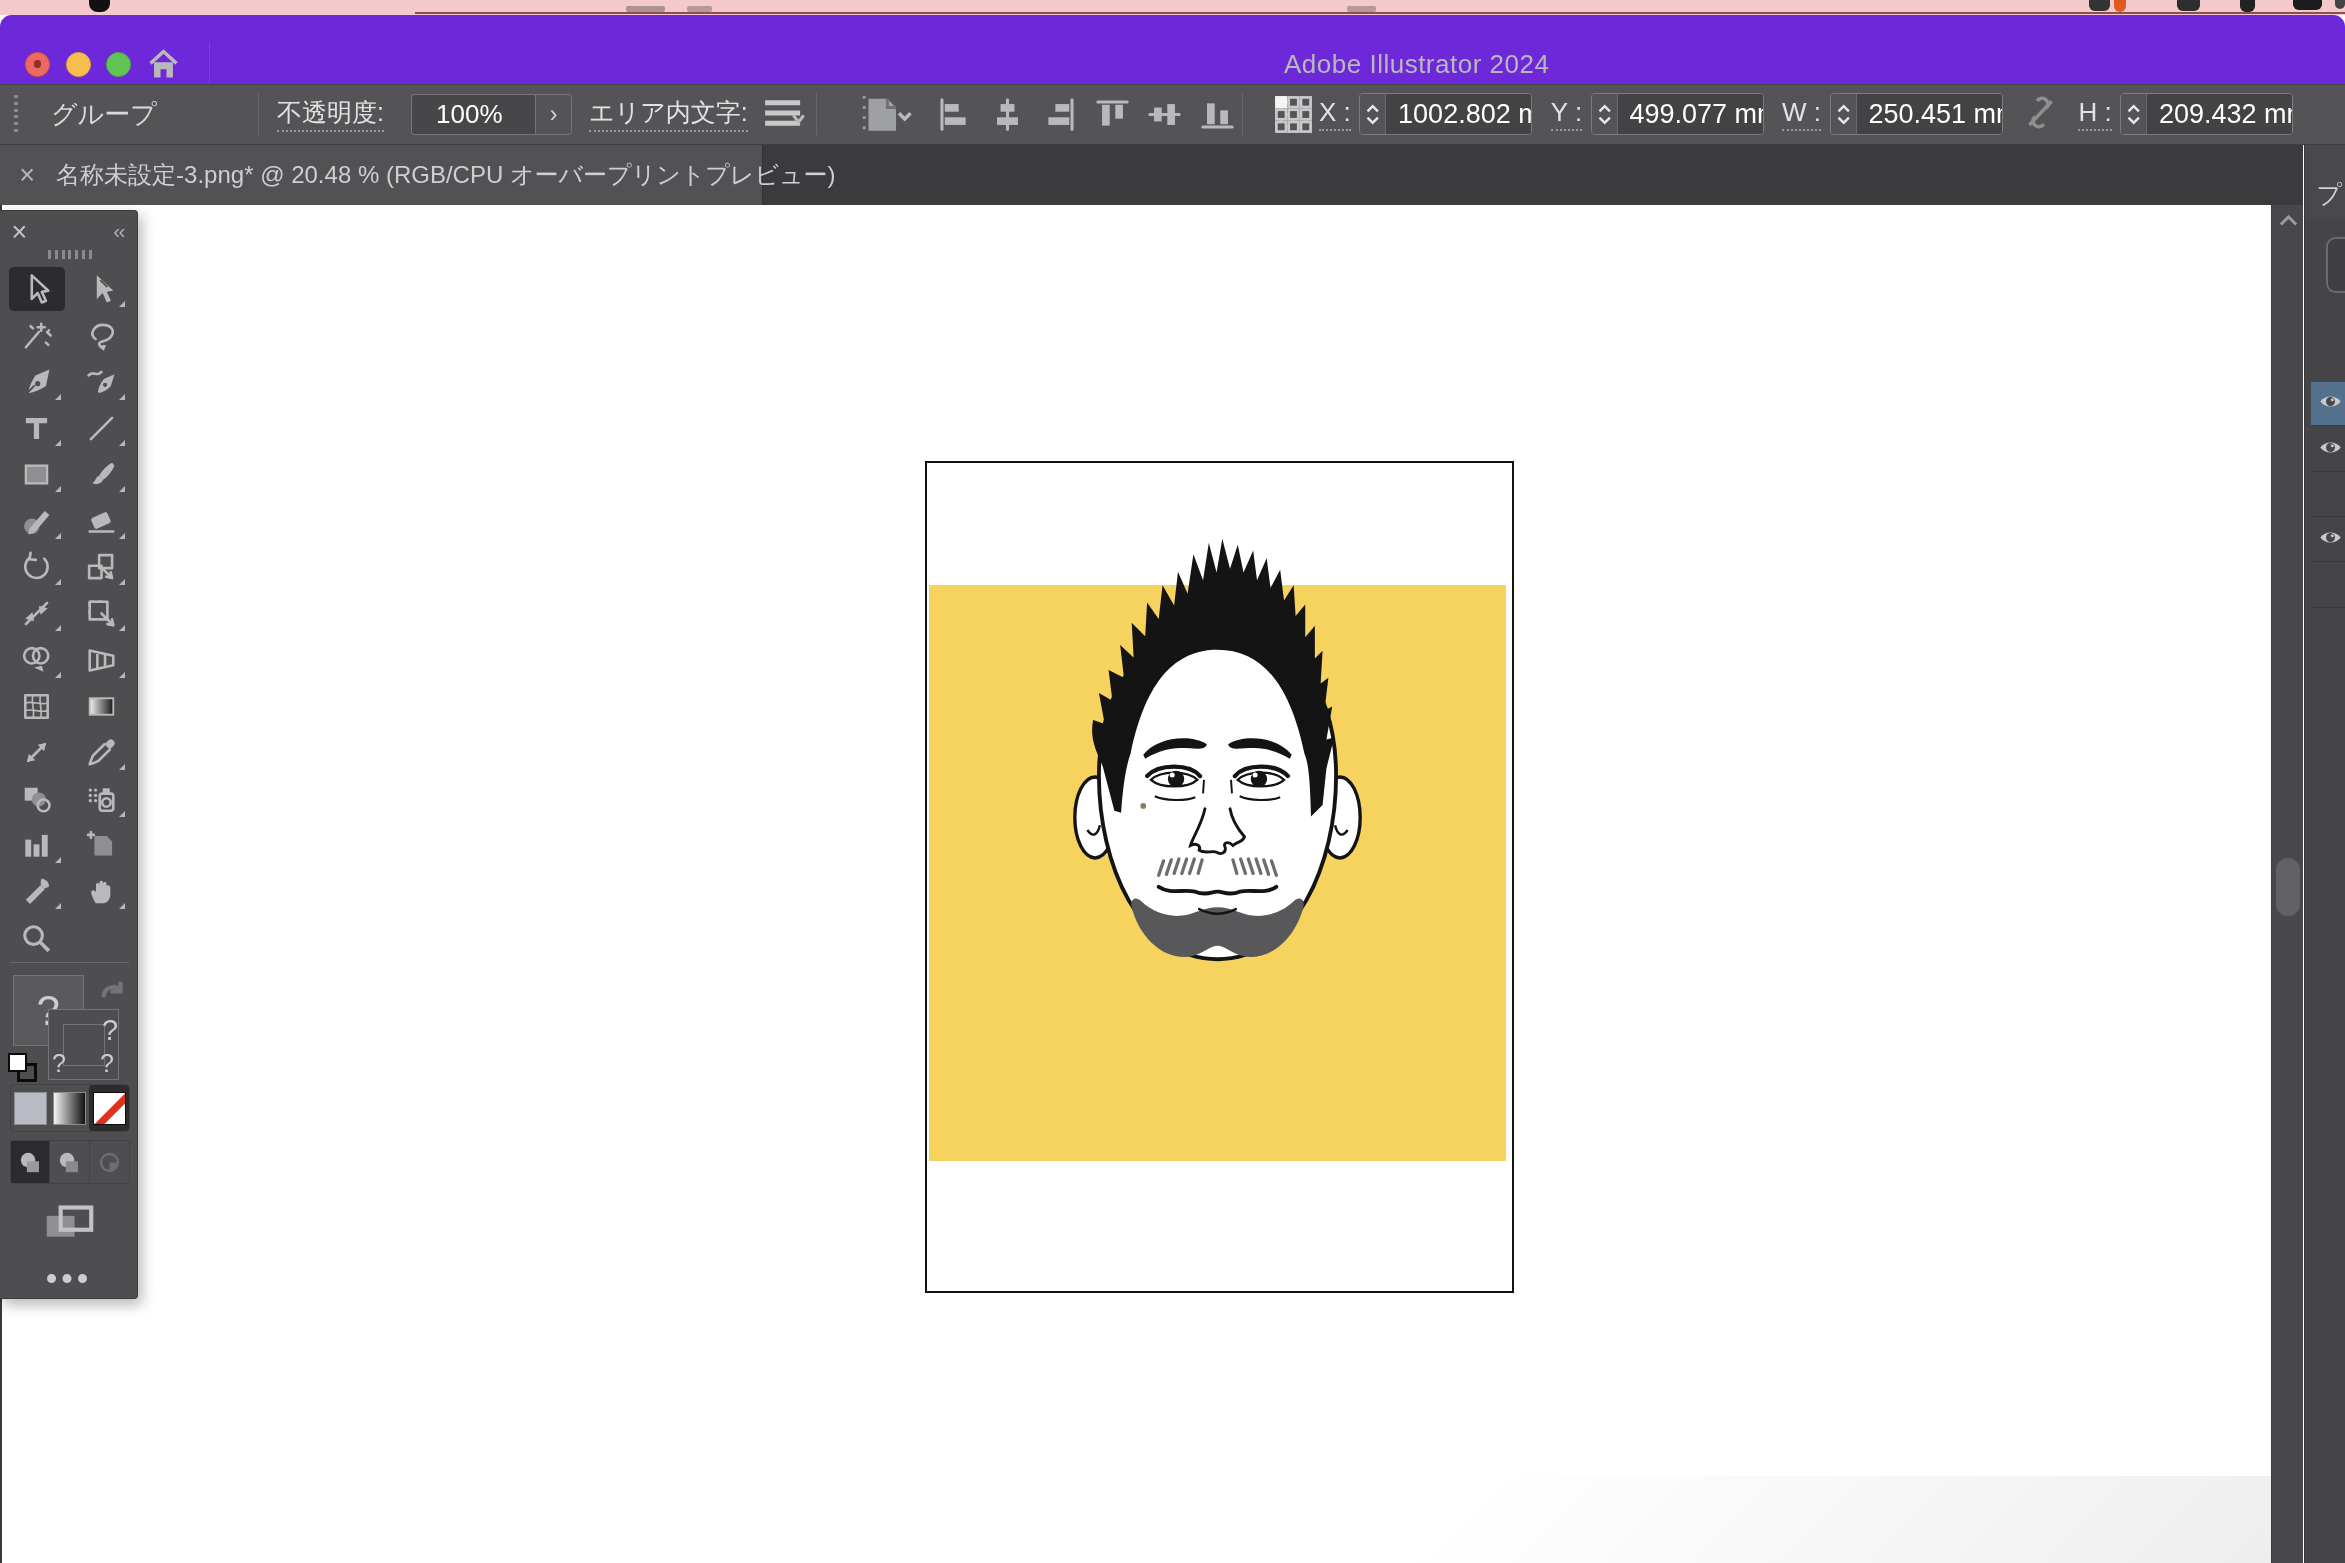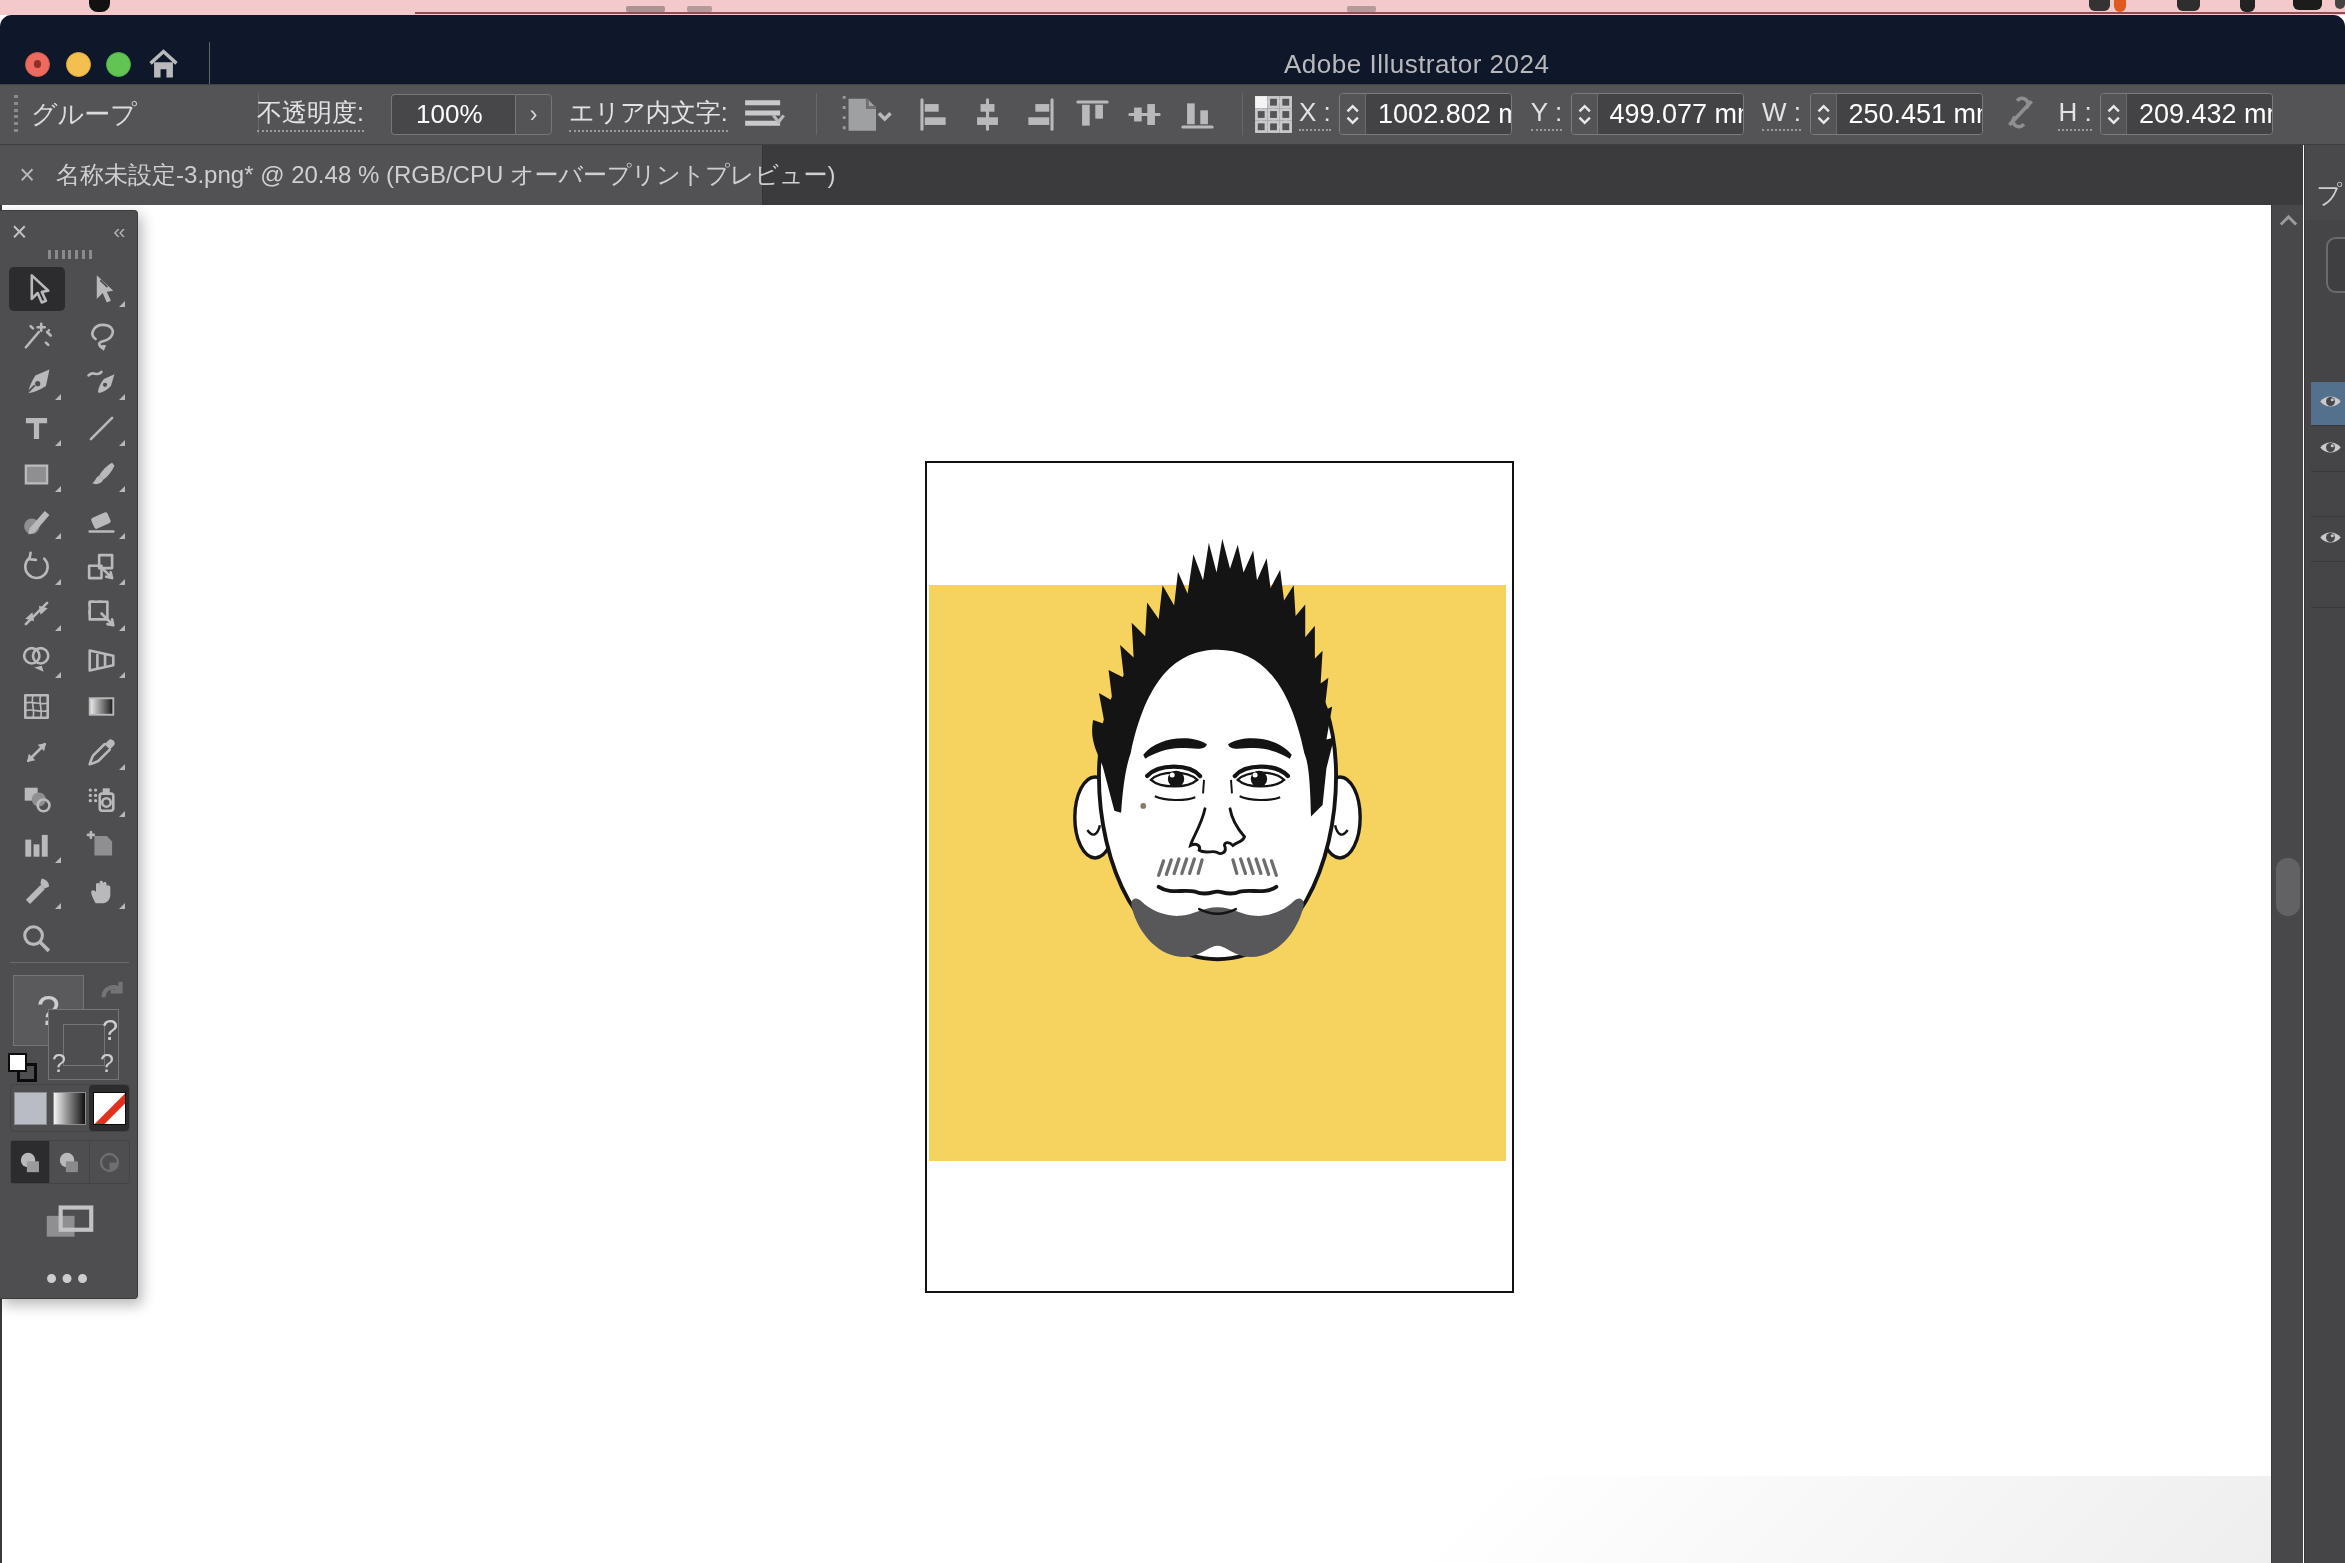--- a/index.html
+++ b/index.html
@@ -8,29 +8,29 @@
   #stage { position:relative; width:2345px; height:1563px; background:#fff; }
 
   
   #menubar { left:0; top:0; width:2345px; height:14.5px; background:#f3c9cc; z-index:60; }
   #menubar .speck { position:absolute; background:#2a2a2a; border-radius:1.9px; }
   #menubar .redline { position:absolute; left:415px; top:11.6px; width:1930px; height:2.9px; background:#7c2b33; opacity:.8; }
   #apple-frag { position:absolute; left:89px; top:0; width:21px; height:11.6px; background:#111; border-radius:0 0 8.7px 8.7px; }
   .statusdot { position:absolute; top:0px; border-radius:0 0 5.8px 5.8px; background:#333; }
 
   
-  #titlebar { left:0; top:14.5px; width:2345px; height:70px; background:#0f172a; border-radius:11.6px 11.6px 0 0; border-bottom:1px solid #424244; z-index:50; }
+  #titlebar { left:0; top:14.5px; width:2345px; height:70px; background:#6d28d9; border-radius:11.6px 11.6px 0 0; border-bottom:1px solid #424244; z-index:50; }
   .traffic { position:absolute; top:37px; width:25px; height:25px; border-radius:50%; }
   #home-btn { position:absolute; left:147px; top:34px; width:33px; height:31px; }
   #tb-vdiv { position:absolute; left:209px; top:27px; width:1px; height:42px; background:#646466; }
   #win-title { position:absolute; left:1284px; top:34px; font-size:26px; color:#b9b9bb; letter-spacing:0.5px; }
 
   
   #optionsbar { left:0; top:85px; width:2345px; height:60px; background:#545456; border-bottom:1.9px solid #3e3e40; z-index:50; }
-  .ob-item { position:absolute; top:0; height:58px; display:flex; align-items:center; }
+  .ob-item { position:absolute; top:0; height:58px; display:flex; align-items:center;margin-left:20px; }
   .ob-label { color:#e2e2e4; font-size:25px; border-bottom:2.9px dotted #9b9b9d; padding-bottom:1.9px; white-space:nowrap; }
   .vdiv { position:absolute; top:7.7px; width:1px; height:42px; background:#68686a; }
   #grip-v { position:absolute; left:13.5px; top:9.7px; width:7.7px; height:39px;
     background-image:repeating-linear-gradient(to bottom,#8a8a8c 0 2.9px,transparent 2.9px 6.8px); width:4.8px;}
   #opacity-ctl { display:flex; }
   #opacity-field { width:124px; height:41px; background:#47474a; border:1px solid #77777a; border-right:none; border-radius:3.9px 0 0 3.9px; color:#fff; font-size:26px; display:flex; align-items:center; padding-left:24px; }
   #opacity-more { width:37px; height:41px; background:#545456; border:1px solid #77777a; border-radius:0 3.9px 3.9px 0; color:#d6d6d8; font-size:23px; display:flex; align-items:center; justify-content:center; }
   .coordgrp { display:flex; align-items:center; }
   .coordgrp .lbl { color:#e2e2e4; font-size:26px; border-bottom:2.9px dotted #9b9b9d; padding-bottom:1px; margin-right:8.7px; white-space:nowrap; }
   .stepfield { display:flex; height:42px; border:1px solid #7c7c7f; border-radius:3.9px; overflow:hidden; }

